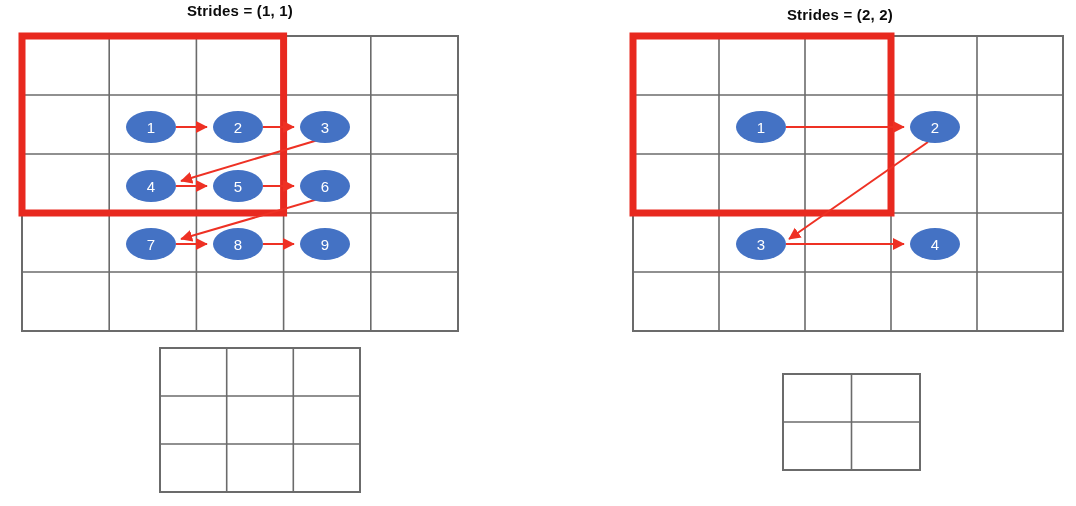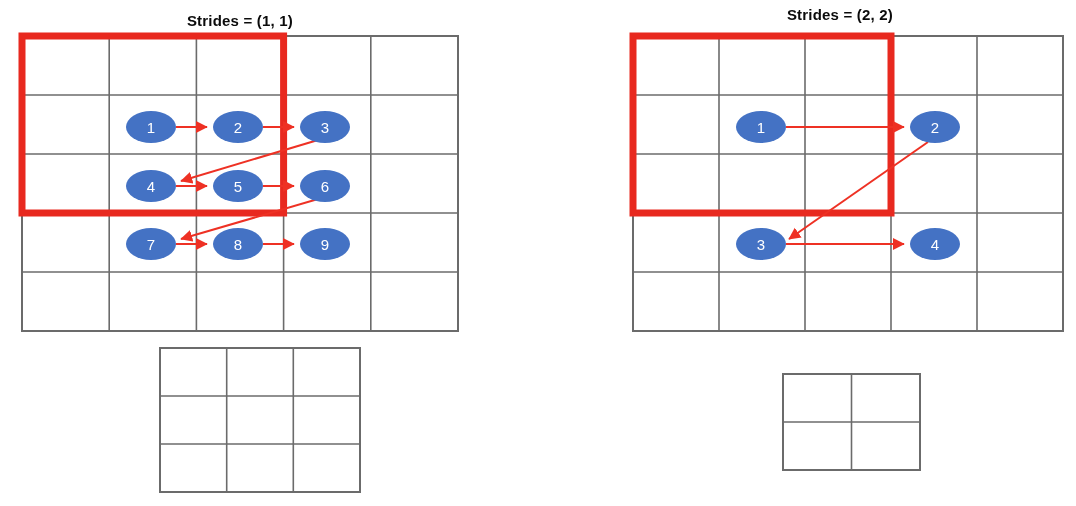--- a/index.html
+++ b/index.html
@@ -8,21 +8,21 @@
   .panel-title{
     position:absolute;
     font-family:"Liberation Sans",sans-serif;
     font-weight:bold;
     font-size:15px;
     color:#0b0b0b;
     letter-spacing:.2px;
     white-space:nowrap;
     text-align:center;
   }
-  #title-left{left:0;top:12px;width:480px;}
+  #title-left{left:0;top:2px;width:480px;}
   #title-right{left:600px;top:6px;width:480px;}
   svg.diagram{position:absolute;left:0;top:0;width:1076px;height:506px;}
   .grid-line{stroke:#6b6b6b;stroke-width:1.6;}
   .grid-outer{stroke:#6b6b6b;stroke-width:2;fill:none;}
   .kernel-box{fill:none;stroke:#e8291f;stroke-width:7;}
   .node-ell{fill:#4472c4;stroke:none;}
   .node-label{
     fill:#ffffff;
     font-family:"Liberation Sans",sans-serif;
     font-size:15px;

